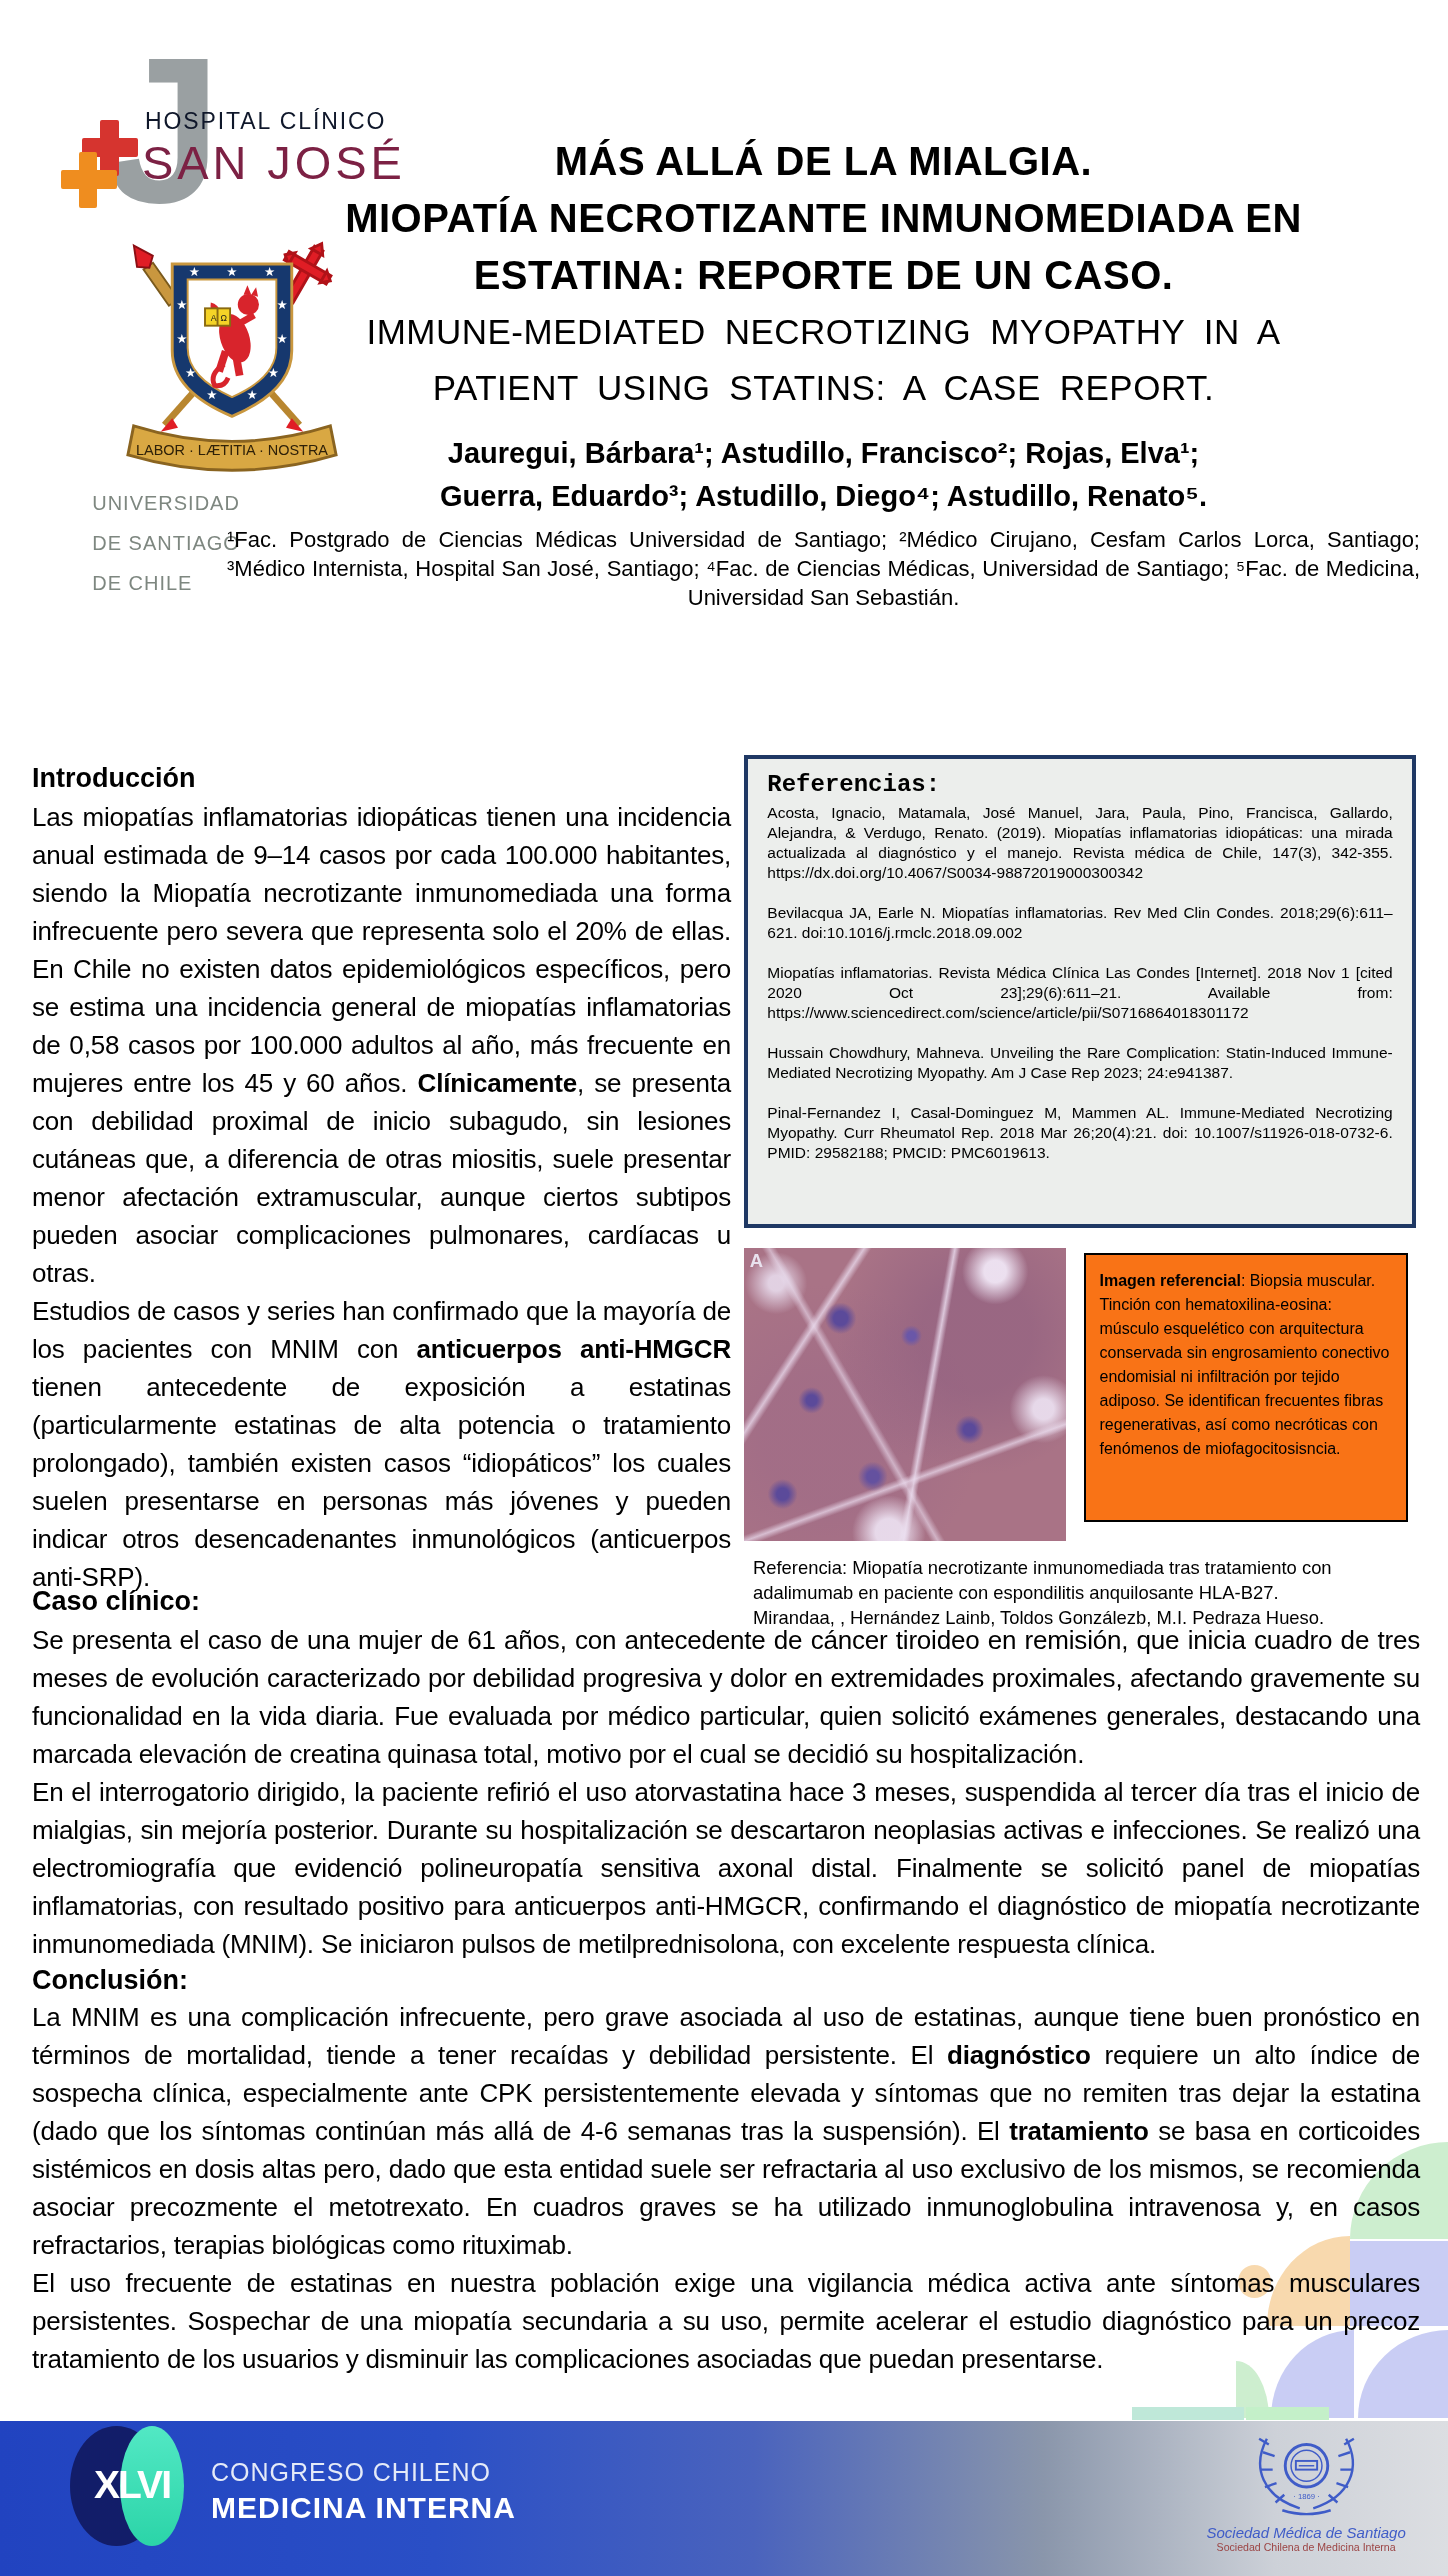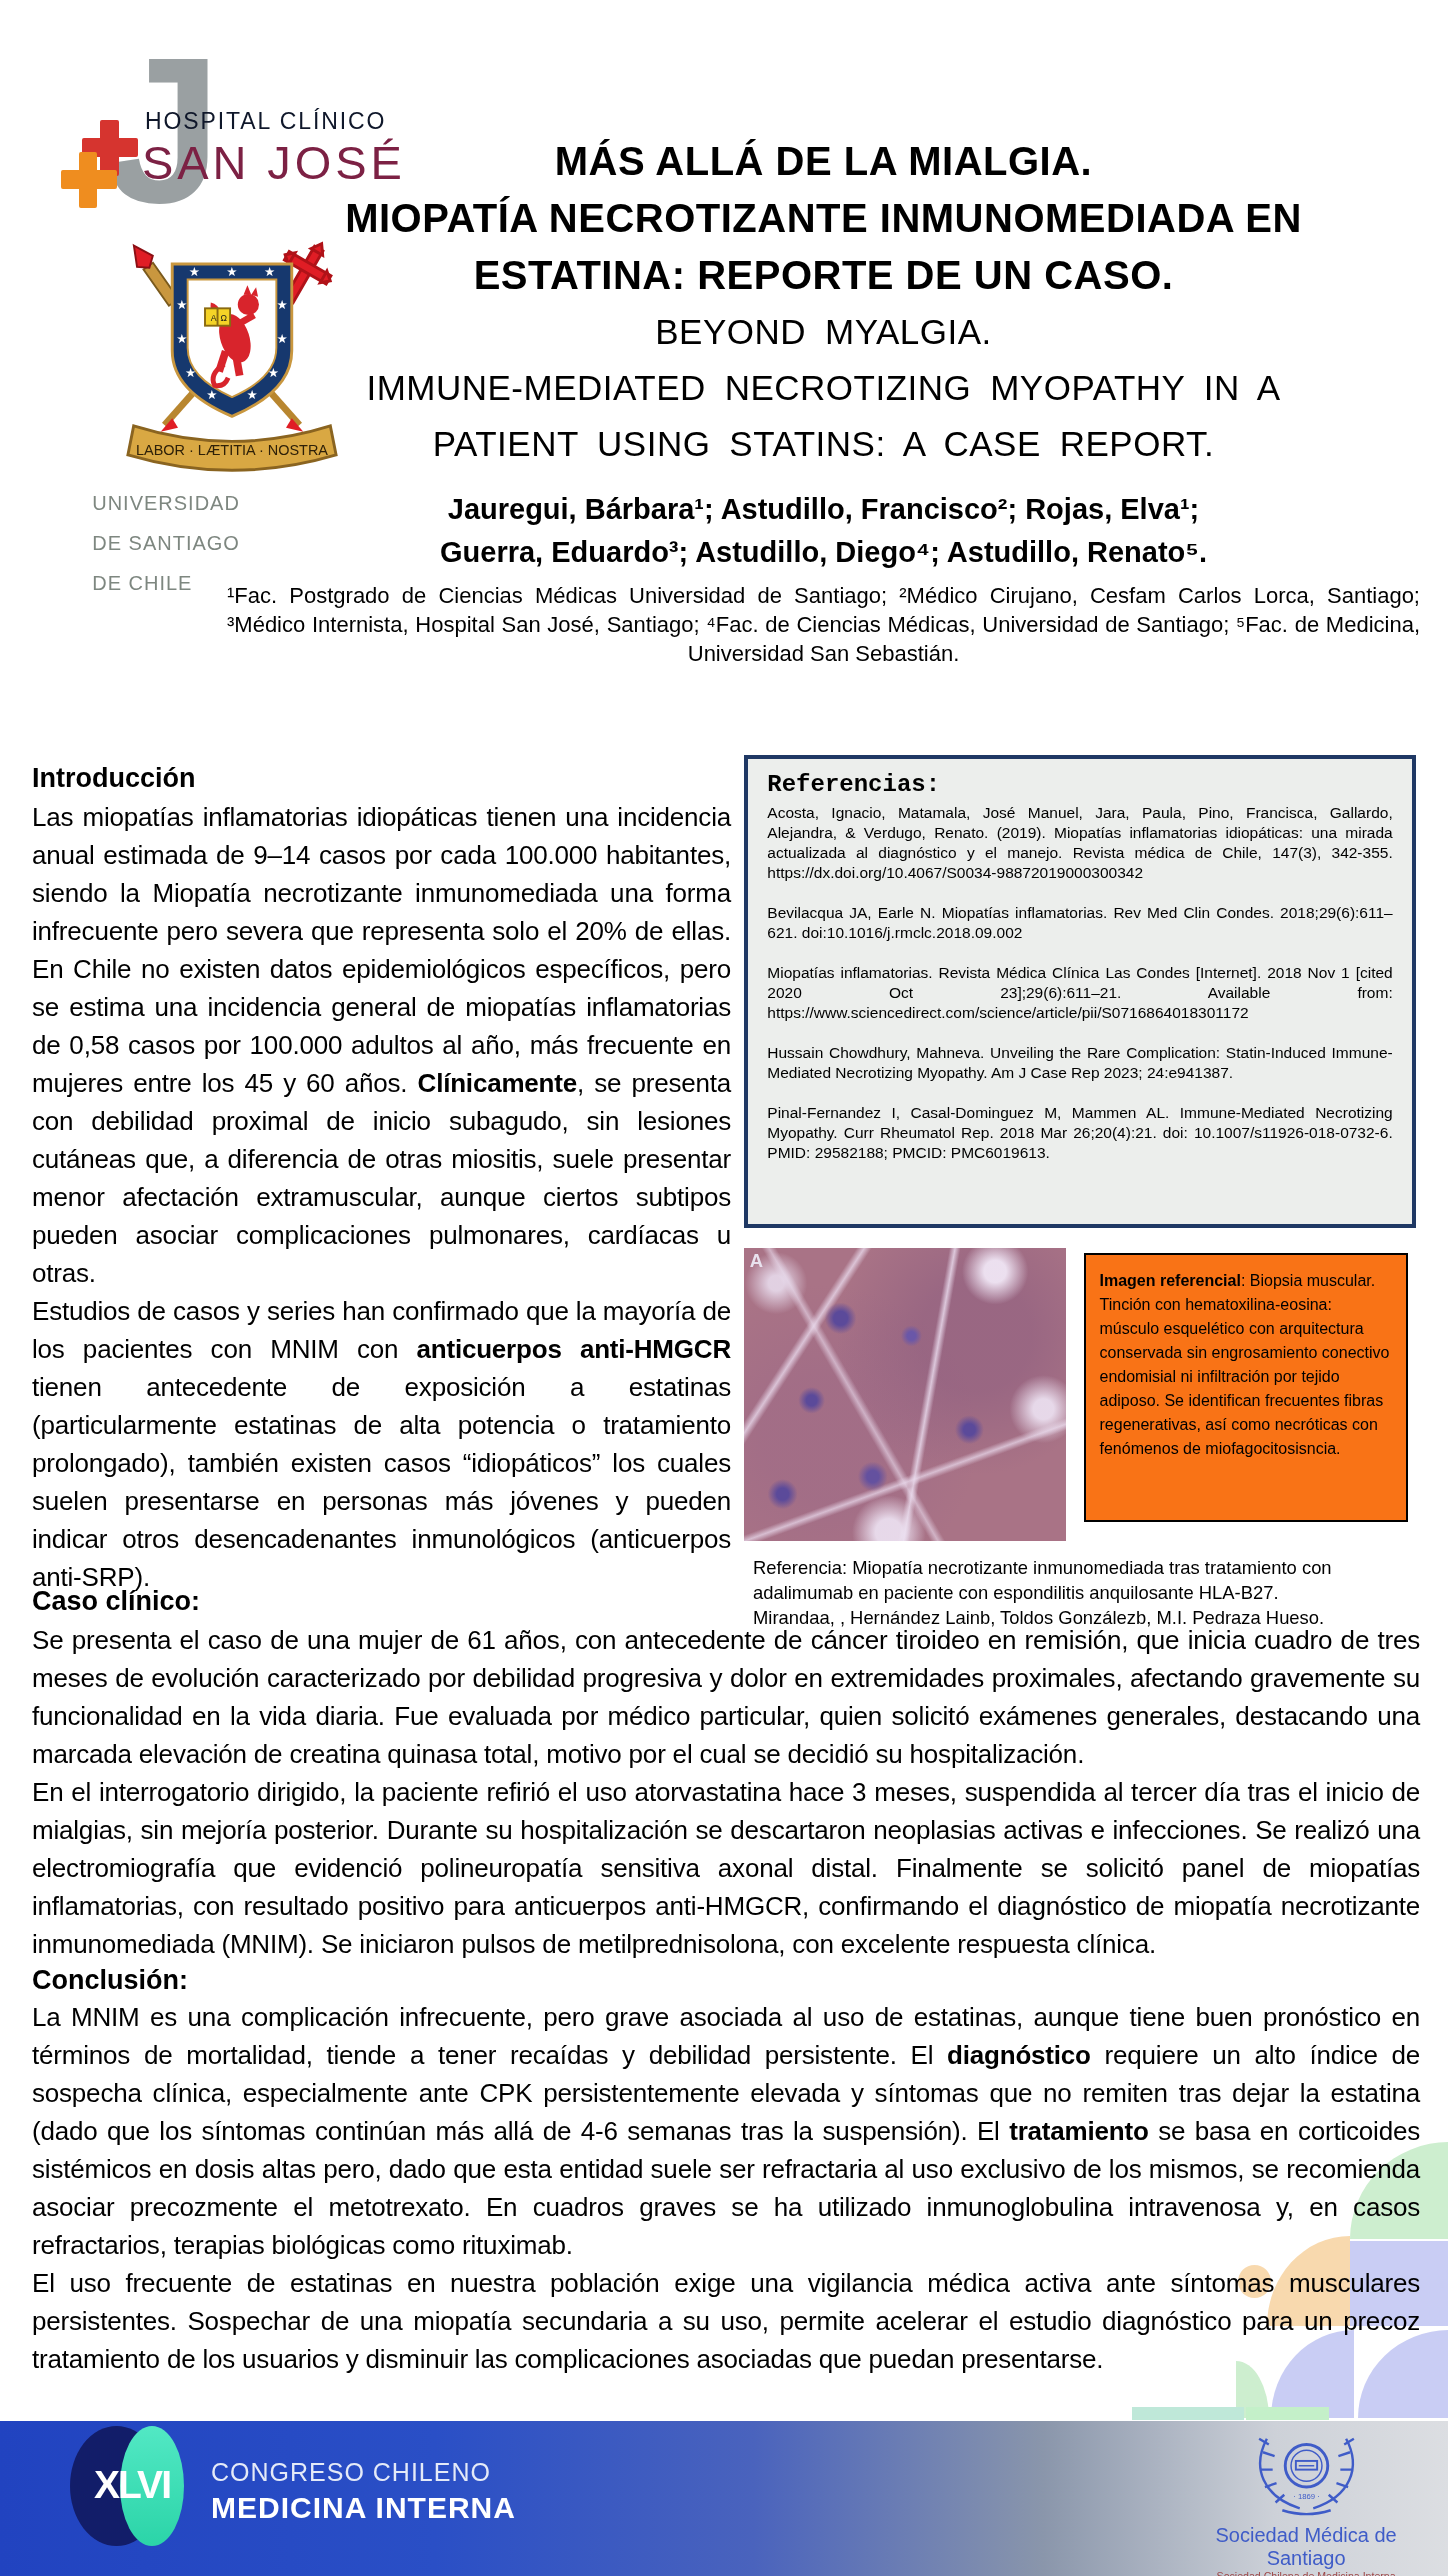--- a/index.html
+++ b/index.html
@@ -110,21 +110,21 @@
   .xlvi .navy { position:absolute; left:0; top:0; width:93px; height:120px; background:#121d69; border-radius:50%; }
   .xlvi .teal { position:absolute; left:50px; top:0; width:64px; height:120px; background:linear-gradient(180deg,#52e8c4,#2bd4a8); border-radius:50%; }
   .xlvi .num {
     position:absolute; left:13.5px; top:37px; width:97px; text-align:center;
     font-size:39px; font-weight:700; color:#ffffff; letter-spacing:-1.9px;
   }
   .congress-text { position:absolute; left:211px; top:37px; color:#fff; }
   .congress-text .l1 { font-size:25px; letter-spacing:1px; color:#e4eaf8; }
   .congress-text .l2 { font-size:30px; font-weight:700; letter-spacing:1px; margin-top:3.9px; }
   .society { position:absolute; right:17.4px; top:7.7px; width:251px; text-align:center; }
-  .society .name { font-size:20px; color:#3f5cc8; margin-top:1.9px; }
+  .society .name { font-size:15px; color:#3f5cc8; margin-top:1.9px;font-style:italic; }
   .society .sub  { font-size:10.6px; color:#9c4545; }
 
   svg text { font-family:"Liberation Sans", sans-serif; }
 </style>
 </head>
 <body>
 
 <div class="poster">
 
   <div class="layer hsj-logo">
@@ -208,21 +208,20 @@
     </div>
   </div>
 
   <div class="layer titles">
     <div class="title-es">
         <div class="t-es-line">MÁS ALLÁ DE LA MIALGIA.</div>
         <div class="t-es-line">MIOPATÍA NECROTIZANTE INMUNOMEDIADA EN</div>
         <div class="t-es-line">ESTATINA: REPORTE DE UN CASO.</div>
       </div>
     <div class="title-en">
-        <div class="t-en-line">BEYOND MYALGIA.</div>
         <div class="t-en-line">IMMUNE-MEDIATED NECROTIZING MYOPATHY IN A</div>
         <div class="t-en-line">PATIENT USING STATINS: A CASE REPORT.</div>
       </div>
     <div class="authors">
       <div>Jauregui, Bárbara¹; Astudillo, Francisco²; Rojas, Elva¹;</div>
       <div>Guerra, Eduardo³; Astudillo, Diego⁴; Astudillo, Renato⁵.</div>
     </div>
     <div class="affiliations">¹Fac. Postgrado de Ciencias Médicas Universidad de Santiago; ²Médico Cirujano, Cesfam Carlos Lorca, Santiago; ³Médico Internista, Hospital San José, Santiago; ⁴Fac. de Ciencias Médicas, Universidad de Santiago; ⁵Fac. de Medicina, Universidad San Sebastián.</div>
   </div>
 

